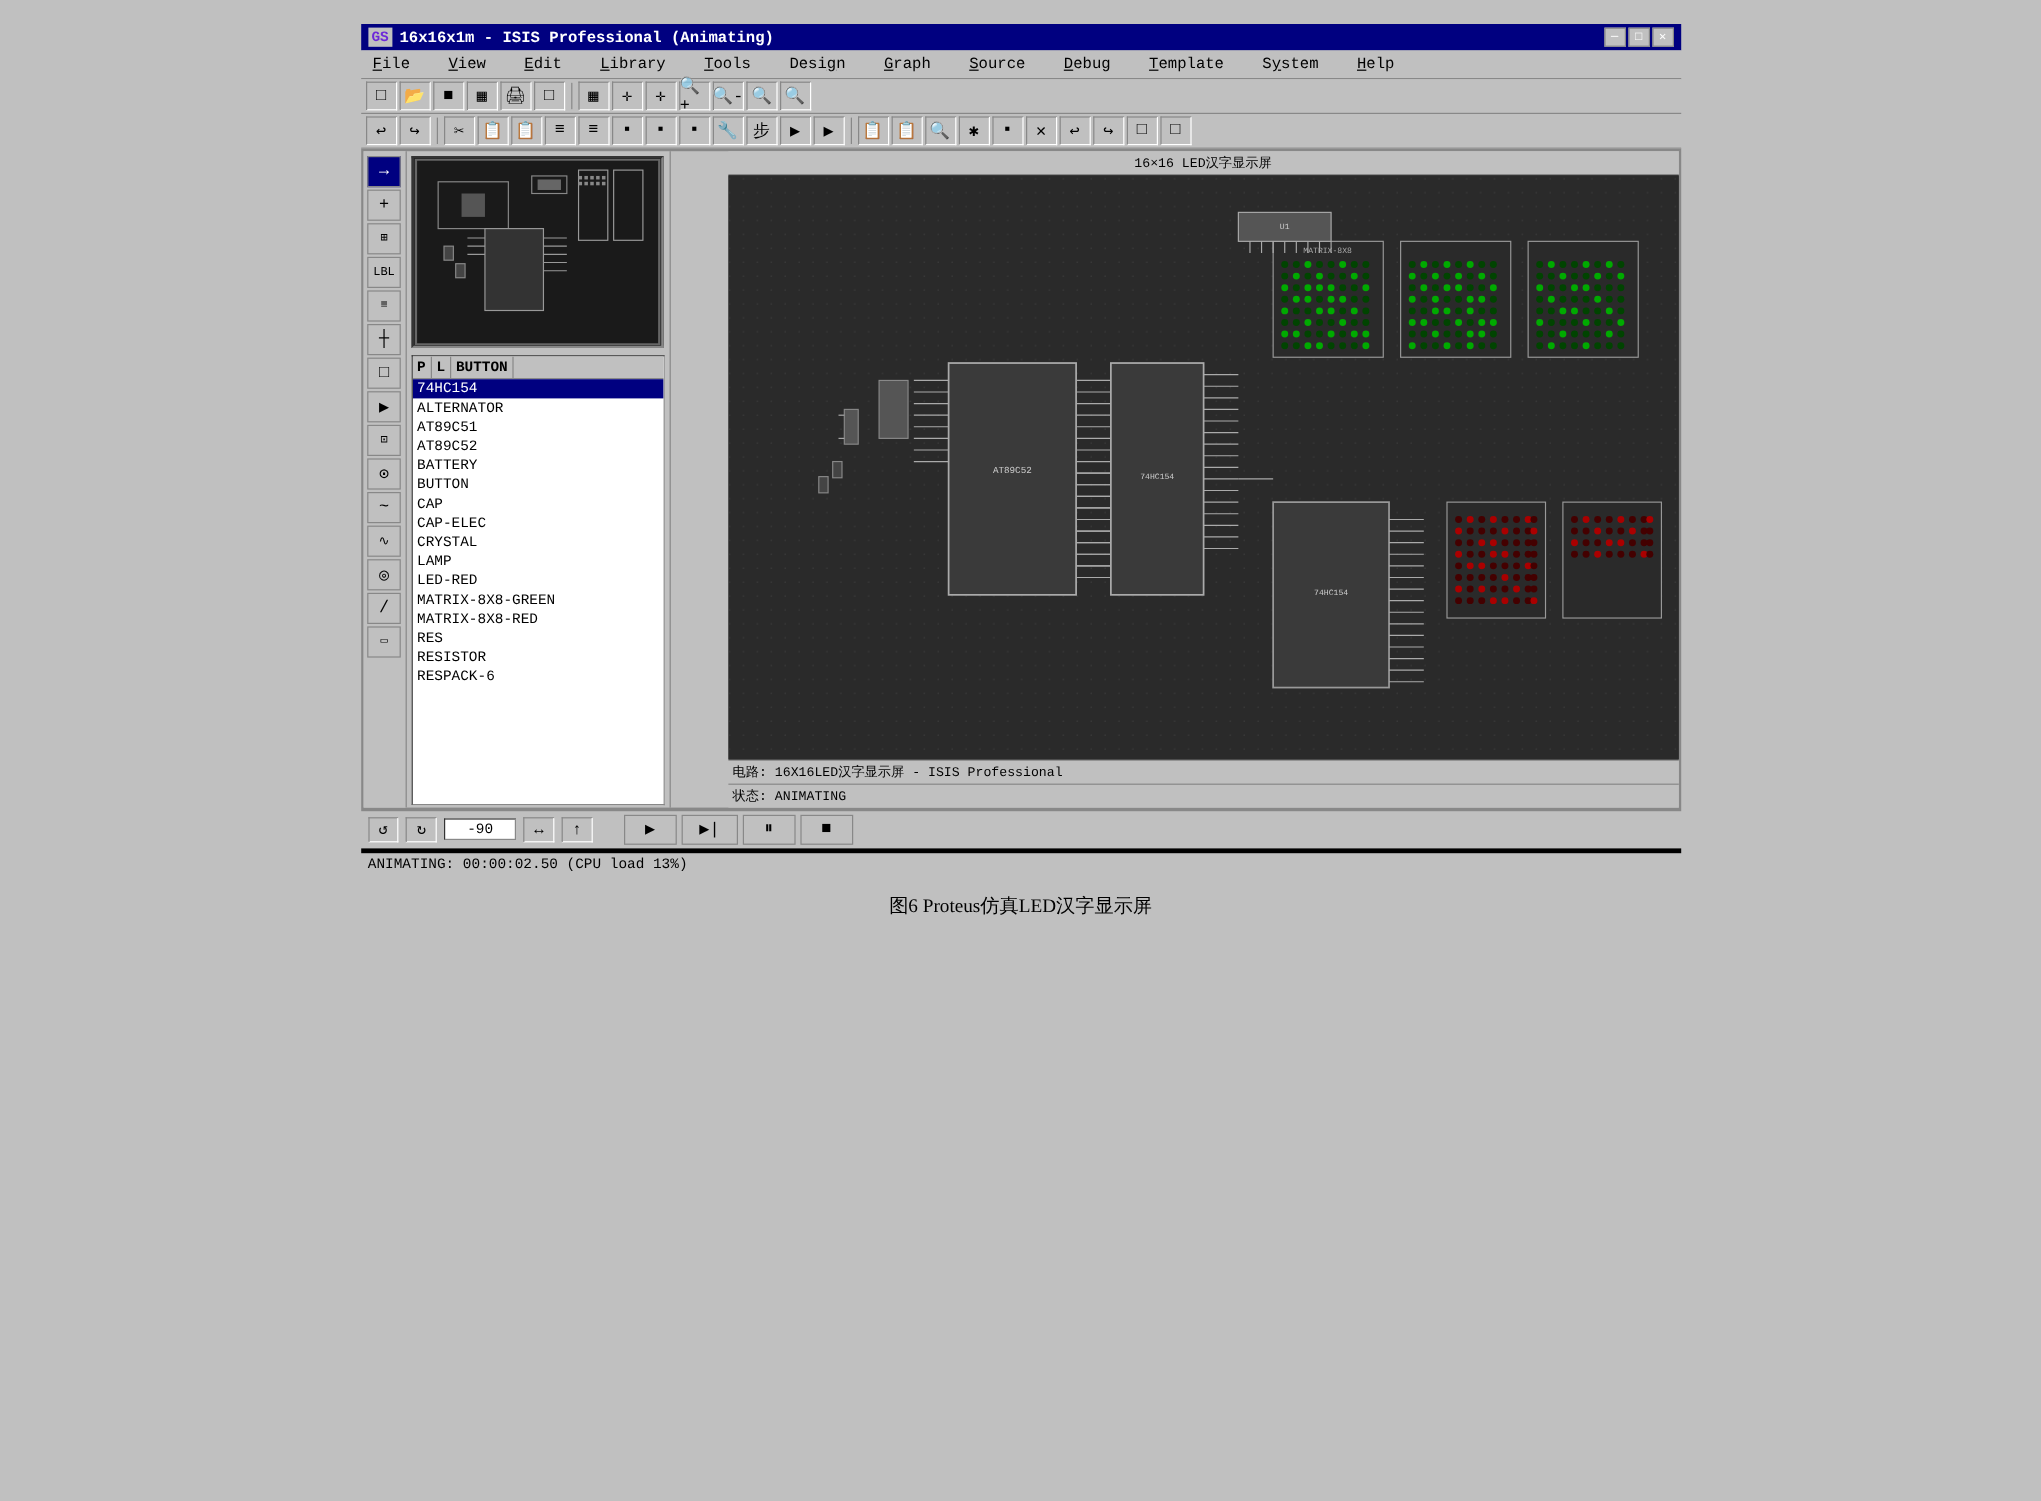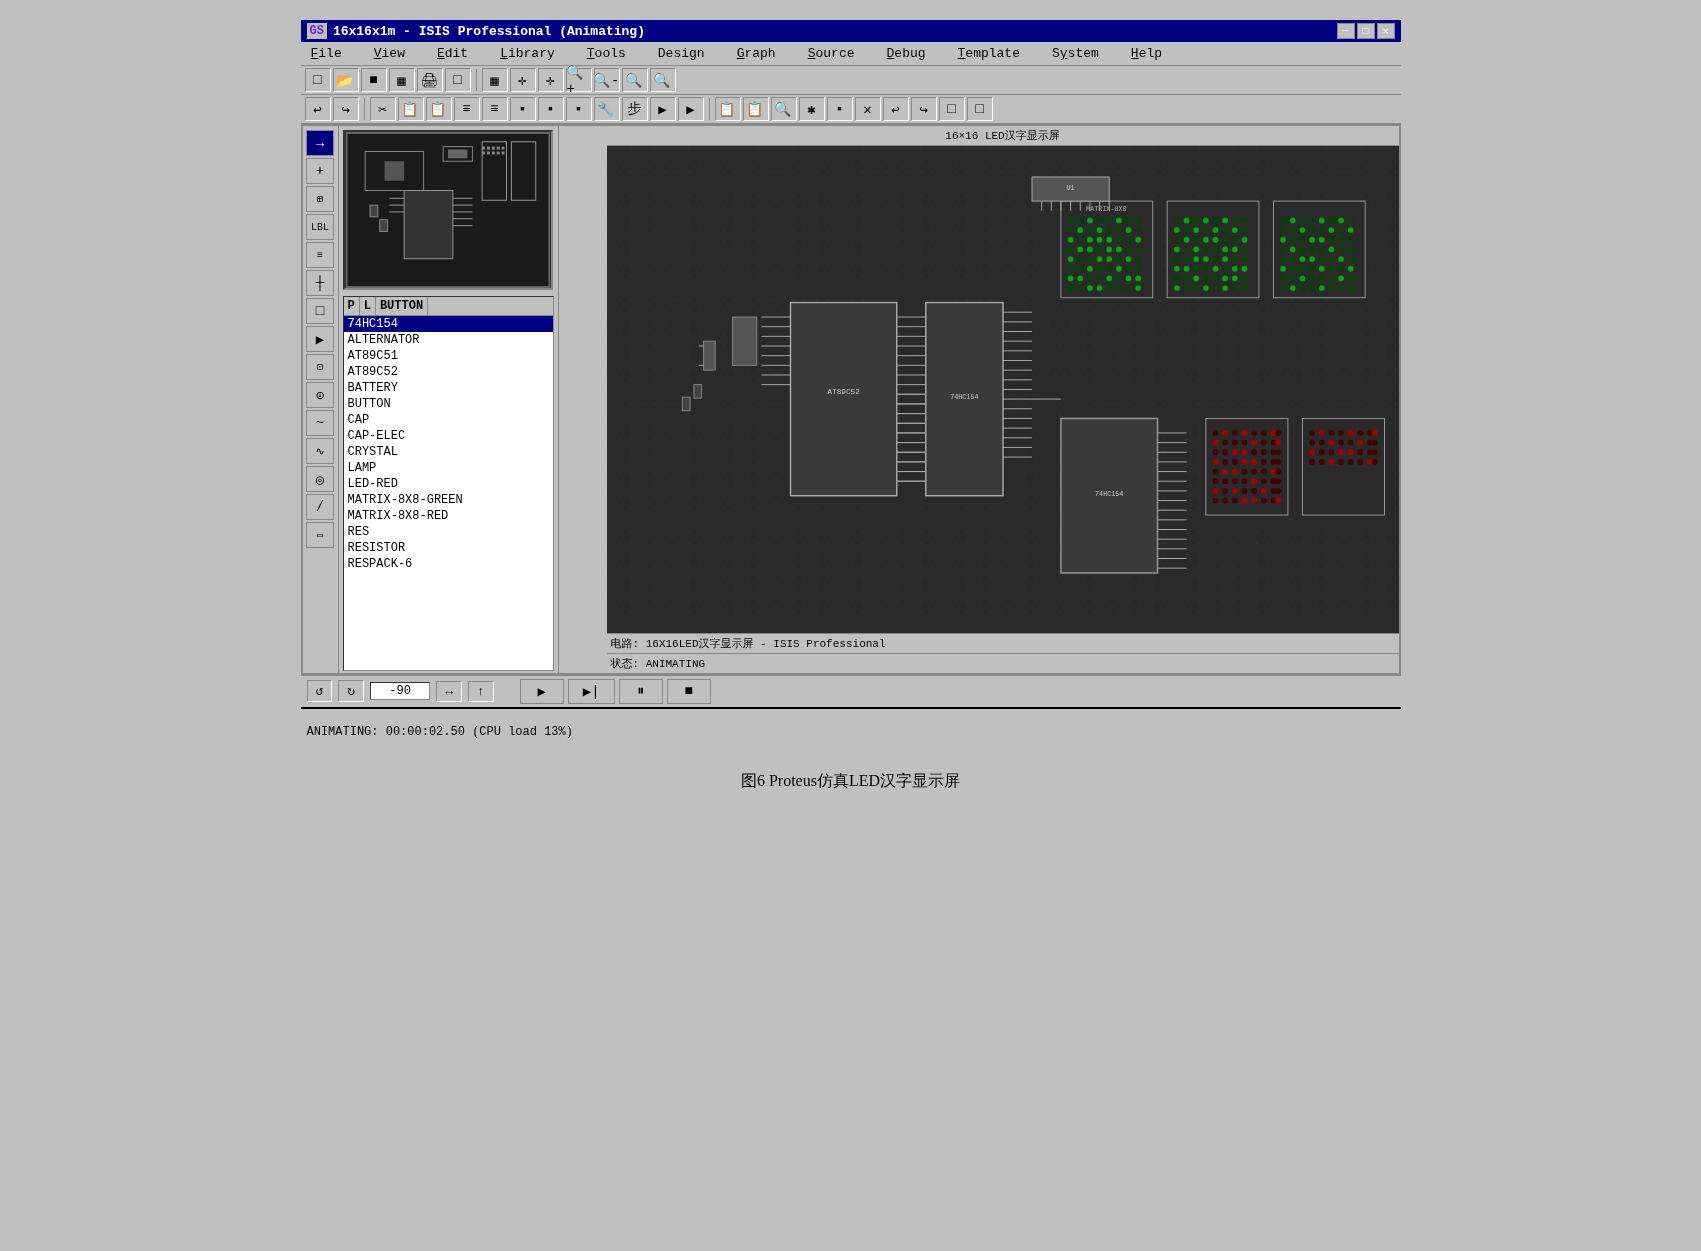--- a/index.html
+++ b/index.html
@@ -274,22 +274,22 @@
       border: 1px solid #888;
       padding: 3px 14px;
       cursor: pointer;
       font-size: 14px;
       min-width: 44px;
       text-align: center;
     }
 
     .status-bar {
       background: #c0c0c0;
-      border-top: 2px solid #000000;
-      padding: 16px 6px;
+      border-top: 4px solid #000000;
+      padding: 2px 6px;
       font-size: 12px;
     }
 
     .figure-caption {
       text-align: left;
       margin-top: 16px;
       font-size: 16px;
       font-family: SimSun, serif;
     }
   </style>

